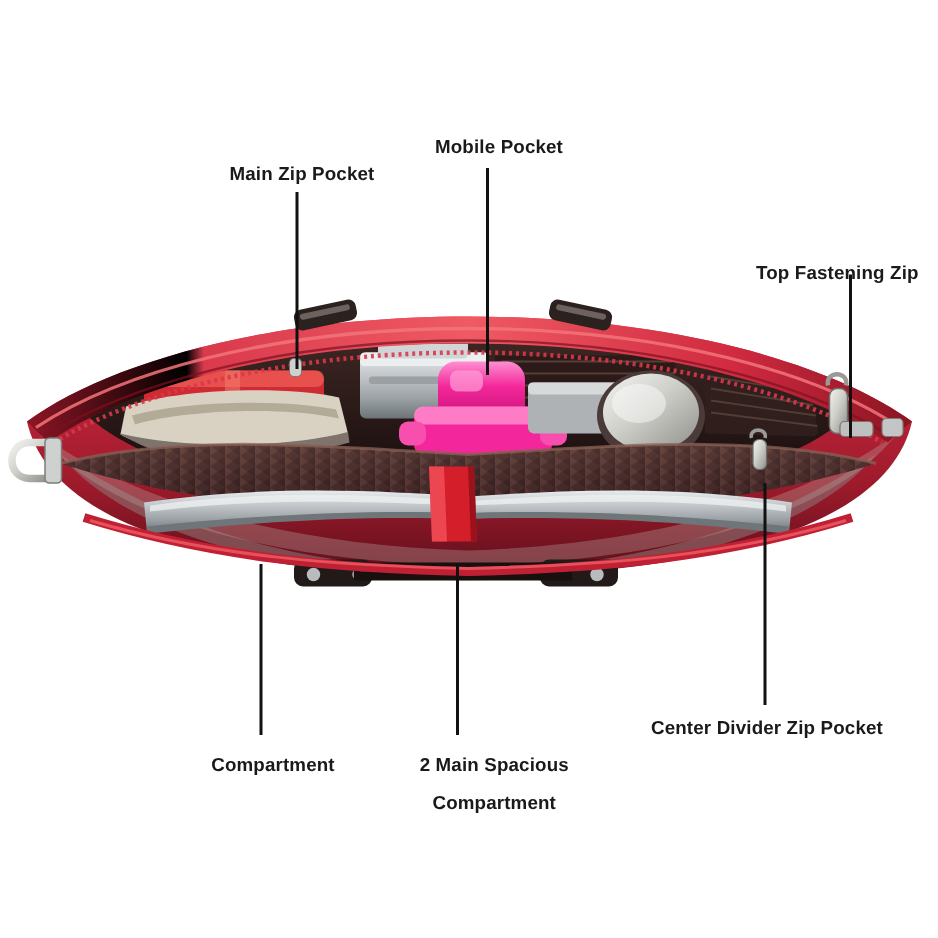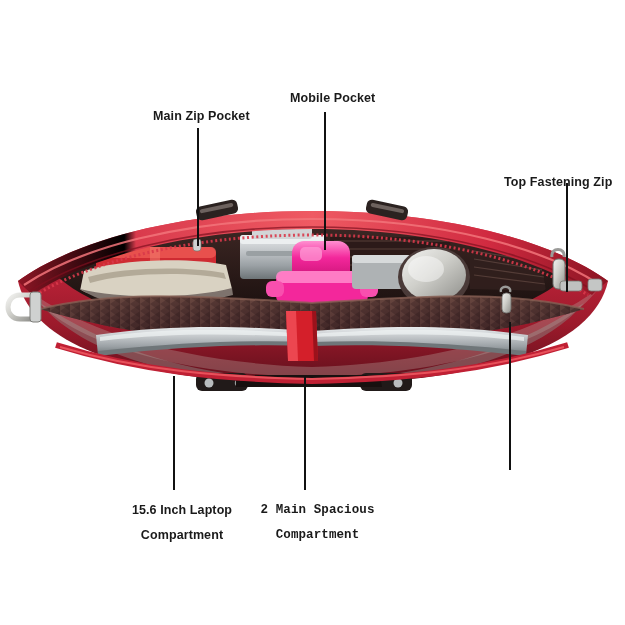--- a/index.html
+++ b/index.html
@@ -281,24 +281,26 @@
   </div>
 
   <div class="label" style="left:290px; top:92px;">
     <span>Mobile Pocket</span>
   </div>
 
   <div class="label" style="left:504px; top:176px;">
     <span>Top Fastening Zip</span>
   </div>
 
+  <div class="label" style="left:434px; top:479px;">
+    <span>Center Divider Zip Pocket</span>
+  </div>
 
   <div class="label two-line" style="left:122px; top:498px; width:120px;">
-    <div>15.6 Inch Laptop</div>
     <div>Compartment</div>
   </div>
 
-  <div class="label two-line" style="left:260px; top:498px; width:115px;font-family:Liberation Mono, monospace;">
+  <div class="label two-line" style="left:272px; top:498px; width:115px;">
     <div>2 Main Spacious</div>
     <div>Compartment</div>
   </div>
 
 </div>
 
 </body></html>

